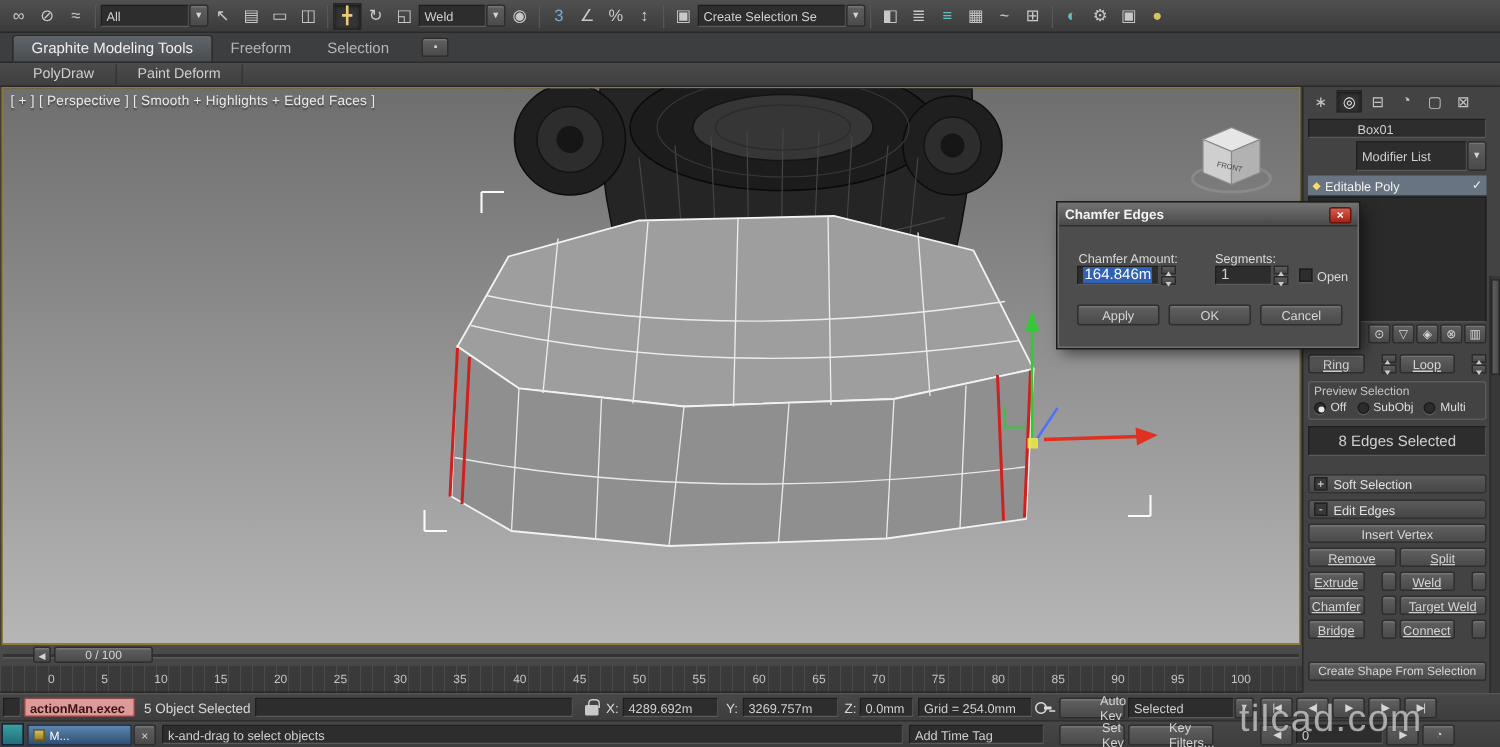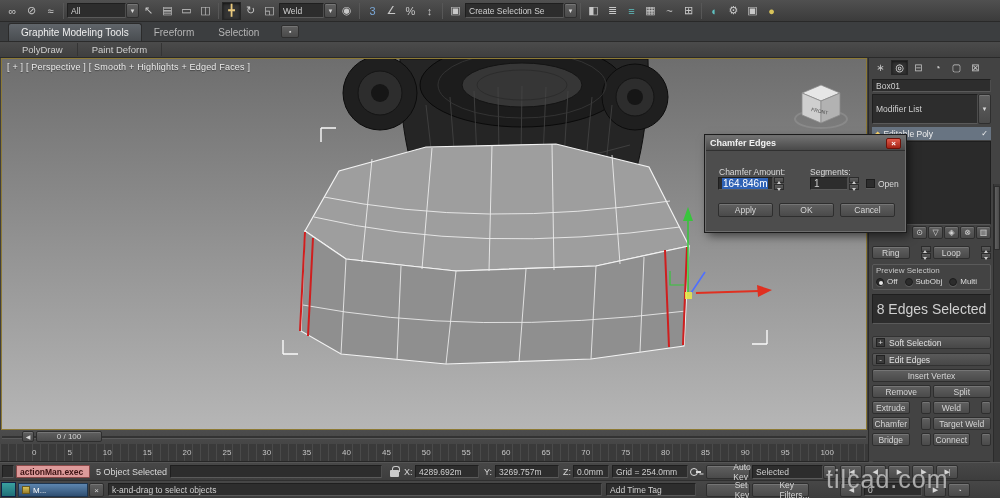--- a/index.html
+++ b/index.html
@@ -29,43 +29,43 @@
 
   #viewport { left:1px; top:58px; width:866px; height:372px; background:linear-gradient(#6e6e6e,#b6b6b6); border:1px solid #8d7a35; }
   #vp-label { position:absolute; left:5px; top:3px; color:#ececec; font-size:9px; letter-spacing:.2px; text-shadow:0 1px 1px rgba(0,0,0,.45); z-index:5; }
   #scene { position:absolute; left:0; top:0; width:864px; height:370px; }
   #viewcube { position:absolute; right:14px; top:16px; z-index:4; }
 
   #cmd-panel { left:868px; top:58px; width:132px; height:404px; background:#434343; border-left:1px solid #2a2a2a; }
   #panel-tabs { display:flex; gap:2px; padding:2px 3px; }
   .ptab { width:17px; height:15px; display:flex; align-items:center; justify-content:center; color:#c5c5c5; font-size:10px; }
   .ptab.active { background:#333; border:1px solid #262626; box-shadow:inset 0 1px 3px rgba(0,0,0,.6); color:#eee; }
-  .prow { margin:2px 9px 0 3px; height:13px; font-size:8.5px; }
+  .prow { margin:2px 9px 0 3px; height:13px; font-size:8.5px;padding-left:32px; }
   #stack-row { margin:3px 9px 0 3px; height:13px; background:#687482; color:#f2f2f2; display:flex; align-items:center; gap:3px; padding:0 3px; font-size:8.5px; }
   #stack-list { margin:1px 9px 0 3px; height:84px; background:#2a2a2a; border:1px solid #1e1e1e; border-bottom-color:#555; }
   #stack-tools { display:flex; justify-content:flex-end; gap:1px; padding:1px 9px 1px 3px; }
   .stool { width:15px; height:13px; font-size:8px; }
   .rhdr { display:flex; align-items:center; gap:4px; height:13px; background:linear-gradient(#5a5a5a,#474747); border:1px solid #323232; border-radius:2px; margin:4px 9px 0 3px; font-size:8.5px; color:#e2e2e2; padding:0 3px; }
   .tglbox { width:9px; height:9px; border:1px solid #222; background:#393939; color:#ddd; font-size:8px; line-height:7px; text-align:center; flex:0 0 auto; }
   .pbtn { height:13px; font-size:8.5px; flex:1; white-space:nowrap; overflow:hidden; }
   .sq { width:10px; height:13px; flex:0 0 auto; }
   .p2row { display:flex; gap:2px; margin:3px 9px 0 3px; }
-  .half { display:flex; gap:11px; flex:1; }
+  .half { display:flex; gap:11px; flex:1;text-decoration:underline; }
   .spin { width:10px; height:13px; display:flex; flex-direction:column; gap:1px; flex:0 0 auto; }
   .spin i { flex:1; background:linear-gradient(#5d5d5d,#474747); border:1px solid #2c2c2c; position:relative; }
   .spin i::after { content:""; position:absolute; left:1.5px; top:2.5px; border-left:2.5px solid transparent; border-right:2.5px solid transparent; }
   .spin .up::after { border-bottom:3px solid #ccc; }
   .spin .dn::after { border-top:3px solid #ccc; }
   #preview-group { border:1px solid #5a5a5a; border-radius:2px; margin:5px 9px 0 3px; padding:1px 3px 3px; }
   #preview-group .glabel { font-size:8px; color:#c6c6c6; }
   .radios { display:flex; gap:7px; margin-top:2px; align-items:center; }
   .radio { display:flex; align-items:center; gap:3px; font-size:8px; color:#ddd; }
   .rdot { width:8px; height:8px; border-radius:50%; background:#2c2c2c; border:1px solid #1c1c1c; box-shadow:0 1px 0 #5a5a5a; position:relative; }
   .rdot.checked::after { content:""; position:absolute; left:2px; top:2px; width:4px; height:4px; border-radius:50%; background:#e8e8e8; }
-  #sel-info { margin:4px 9px 0 3px; height:30px; justify-content:center; font-size:14px; }
+  #sel-info { margin:4px 9px 0 3px; height:20px; justify-content:center; font-size:10px; }
   #panel-scroll { position:absolute; right:0; top:126px; width:7px; bottom:0; background:#383838; border-left:1px solid #2b2b2b; }
   #panel-scroll .thumb { position:absolute; left:0; top:2px; width:6px; height:64px; background:linear-gradient(90deg,#606060,#4b4b4b); border:1px solid #2c2c2c; }
 
   #dialog { left:705px; top:135px; width:201px; height:97px; background:#4d4d4d; border:1px solid #6e6e6e; outline:1px solid #1c1c1c; box-shadow:3px 4px 9px rgba(0,0,0,.55); z-index:50; }
   #dialog-title { height:15px; background:linear-gradient(#717171,#494949); display:flex; align-items:center; padding:0 4px; font-size:9px; font-weight:bold; color:#f2f2f2; border-bottom:1px solid #303030; }
   #dialog-close { margin-left:auto; width:15px; height:11px; background:linear-gradient(#e05a4a,#a42315); border:1px solid #6d1209; color:#fff; font-size:8px; display:flex; align-items:center; justify-content:center; border-radius:2px; }
   .dlabel { position:absolute; font-size:8.5px; color:#dadada; }
   .dfield { position:absolute; height:13px; font-size:10px; }
   .dspin { position:absolute; }
   .dbtn { position:absolute; width:55px; height:14px; font-size:8.5px; }
@@ -223,21 +223,21 @@
     <span class="ptab">∗</span>
     <span class="ptab active">◎</span>
     <span class="ptab">⊟</span>
     <span class="ptab">◔</span>
     <span class="ptab">▢</span>
     <span class="ptab">⊠</span>
   </div>
 
   <div class="inset prow">Box01</div>
 
-  <div class="dd prow" style="height:30px">
+  <div class="dd prow" style="height:20px">
     <span class="inset val">Modifier List</span>
     <span class="btn arr">▼</span>
   </div>
 
   <div id="stack-row">
     <span style="font-size:7px;color:#ffd76a">◆</span>
     <span>Editable Poly</span>
     <span style="margin-left:auto;font-size:8px">✓</span>
   </div>
 

